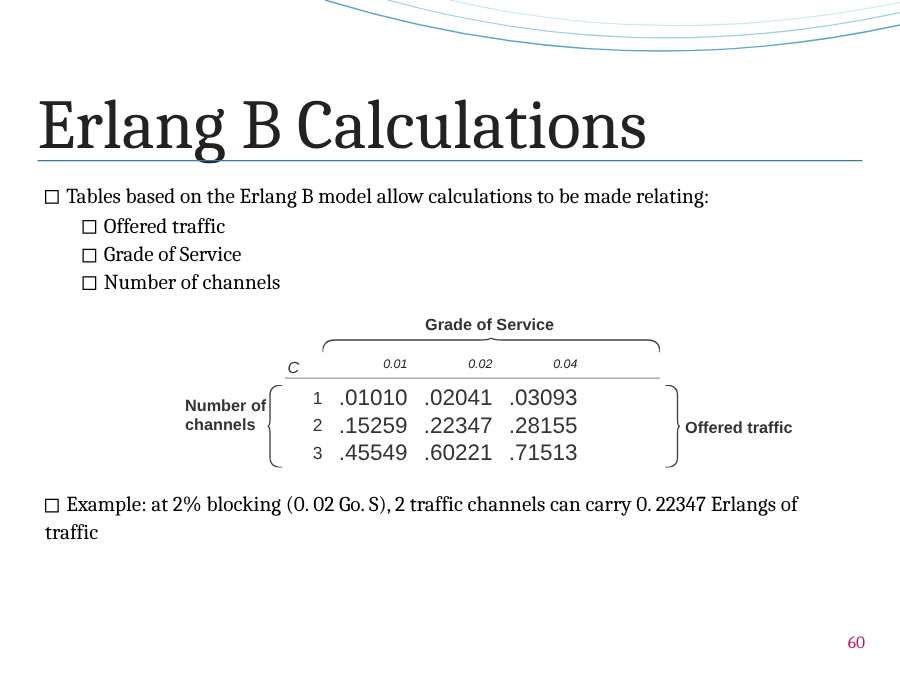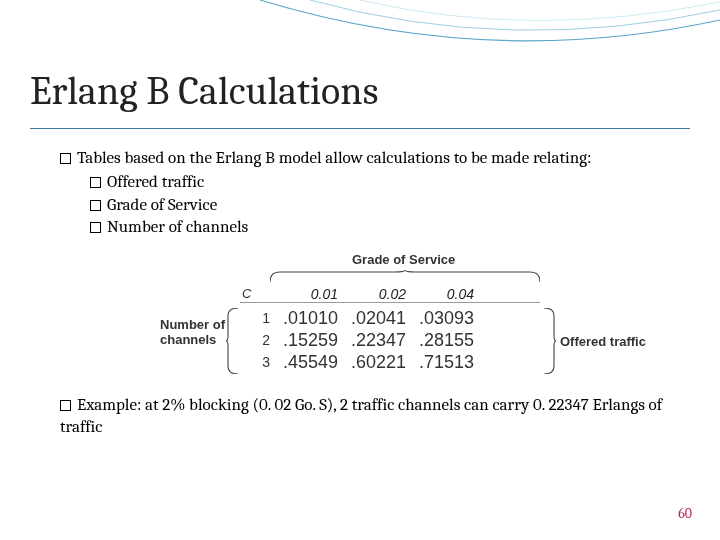--- a/index.html
+++ b/index.html
@@ -1,29 +1,29 @@
 <!DOCTYPE html>
 <html><head>
 <meta charset="utf-8">
 <style>
   * { margin: 0; padding: 0; box-sizing: border-box; }
   html, body { width: 720px; height: 540px; font-family: Georgia, 'Times New Roman', serif; background: #fff; overflow: hidden; }
   .slide { position: relative; width: 720px; height: 540px; background: #fff; }
   .top-arcs { position: absolute; top: 0; left: 0; width: 720px; height: 80px; pointer-events: none; }
-  .title { position: absolute; top: 68px; left: 30px; font-size: 40px; font-weight: 400; color: #222; font-family: Cambria, Georgia, serif; }
+  .title { position: absolute; top: 68px; left: 30px; font-size: 56px; font-weight: 400; color: #222; font-family: Cambria, Georgia, serif; }
   .title-underline { position: absolute; top: 128px; left: 30px; width: 660px; height: 1px; background: #3a7aa0; }
-  .content { position: absolute; top: 145px; left: 36px; right: 36px; font-family: Cambria, Georgia, serif; font-size: 17px; color: #000; line-height: 1.28; margin-left: 24px; }
+  .content { position: absolute; top: 145px; left: 36px; right: 36px; font-family: Cambria, Georgia, serif; font-size: 17px; color: #000; line-height: 1.28; }
   .bullet-l1 { margin: 2px 0 2px 0; }
   .bullet-l2 { margin: 1px 0 1px 30px; }
   .sq { display: inline-block; width: 11px; height: 11px; border: 1.2px solid #000; margin-right: 6px; vertical-align: -1px; }
   .table-wrap { position: relative; margin: 14px auto 14px auto; width: 420px; height: 128px; font-family: Arial, sans-serif; font-size: 13px; color: #333; }
   .tw-top-label { position: absolute; top: 0; left: 190px; font-weight: 700; }
   .tw-top-brace { position: absolute; top: 18px; left: 108px; width: 270px; height: 12px; }
   .tw-cols { position: absolute; top: 34px; left: 78px; display: flex; gap: 0; }
-  .tw-colhead { width: 68px; text-align: right; font-style: italic; font-size: 14px; color: #222; }
+  .tw-colhead { width: 68px; text-align: right; font-style: italic; font-size: 10px; color: #222; }
   .tw-c { position: absolute; top: 34px; left: 80px; font-style: italic; }
   .tw-sep { position: absolute; top: 50px; left: 78px; width: 300px; height: 1px; background: #999; }
   .tw-left-label { position: absolute; top: 66px; left: -2px; width: 66px; font-weight: 700; line-height: 1.15; }
   .tw-left-brace { position: absolute; top: 56px; left: 64px; width: 12px; height: 66px; }
   .tw-rows { position: absolute; top: 56px; left: 78px; }
   .tw-row { display: flex; height: 22px; align-items: center; }
   .tw-rownum { width: 30px; text-align: right; font-size: 14px; }
   .tw-cell { width: 68px; text-align: right; font-size: 18px; }
   .tw-right-brace { position: absolute; top: 56px; left: 382px; width: 12px; height: 66px; }
   .tw-right-label { position: absolute; top: 82px; left: 398px; font-weight: 700; white-space: nowrap; }

